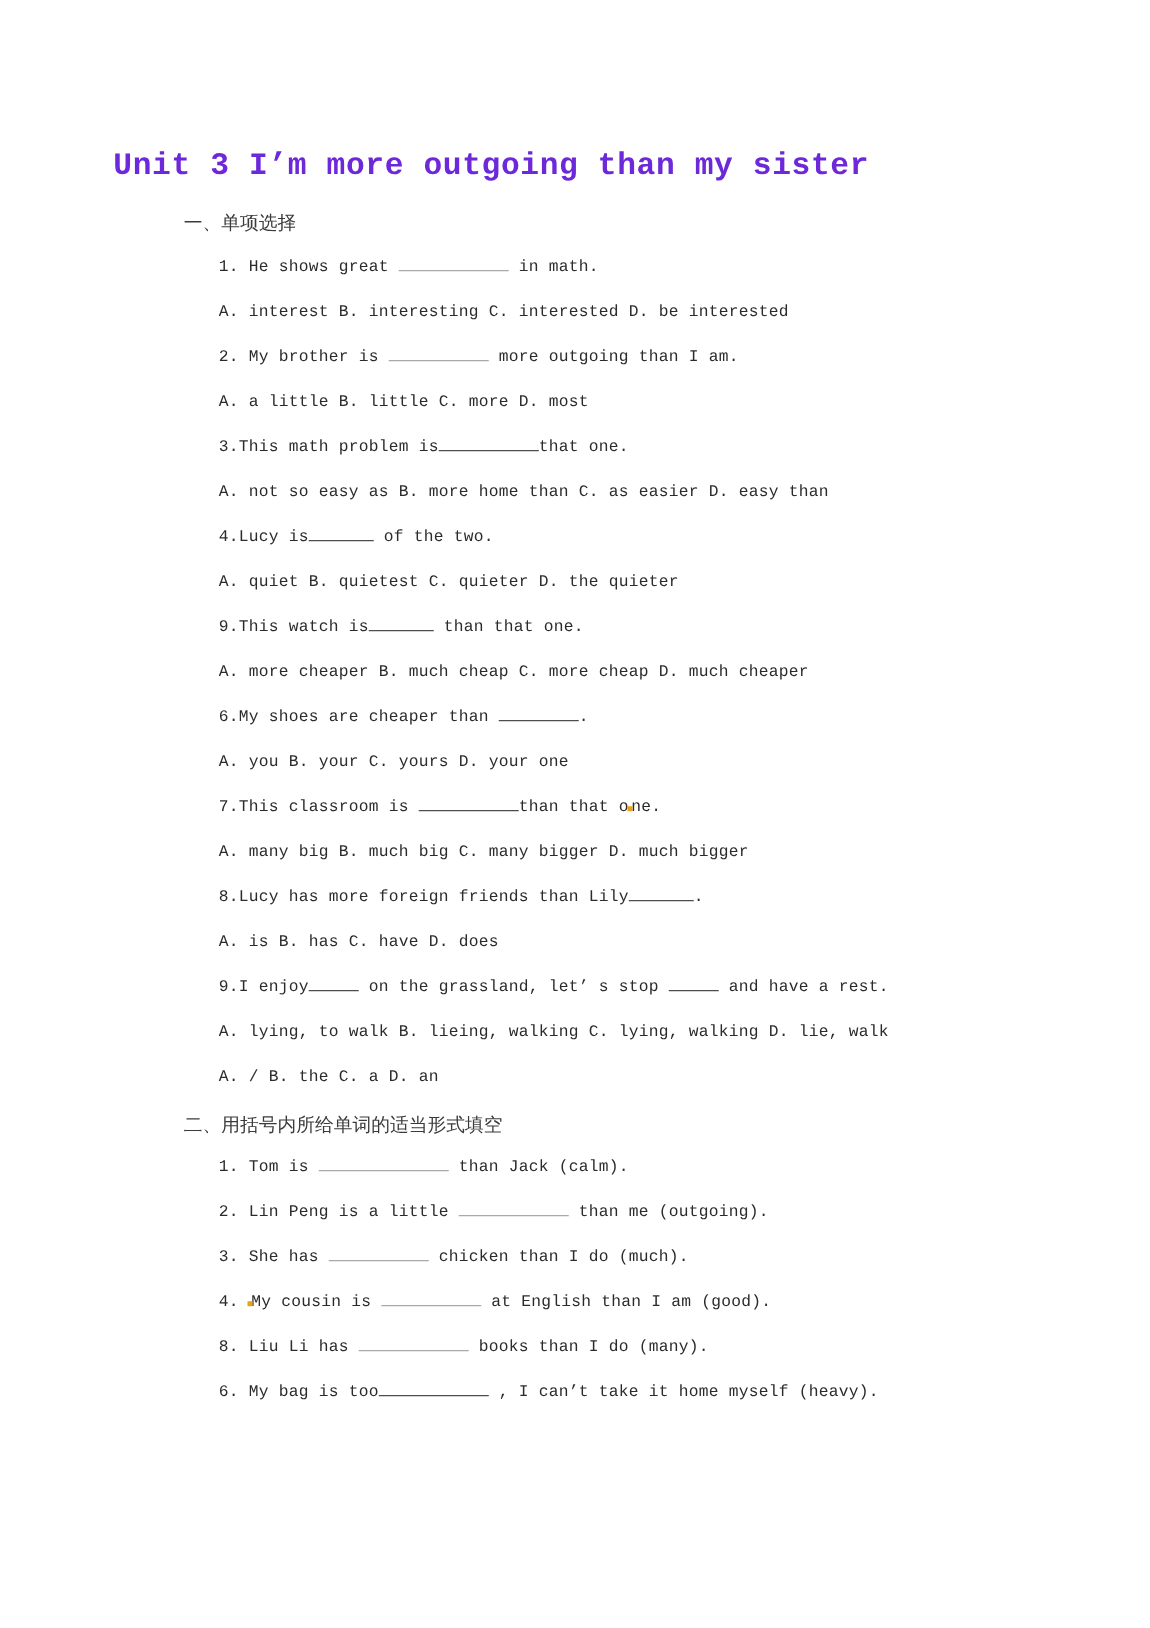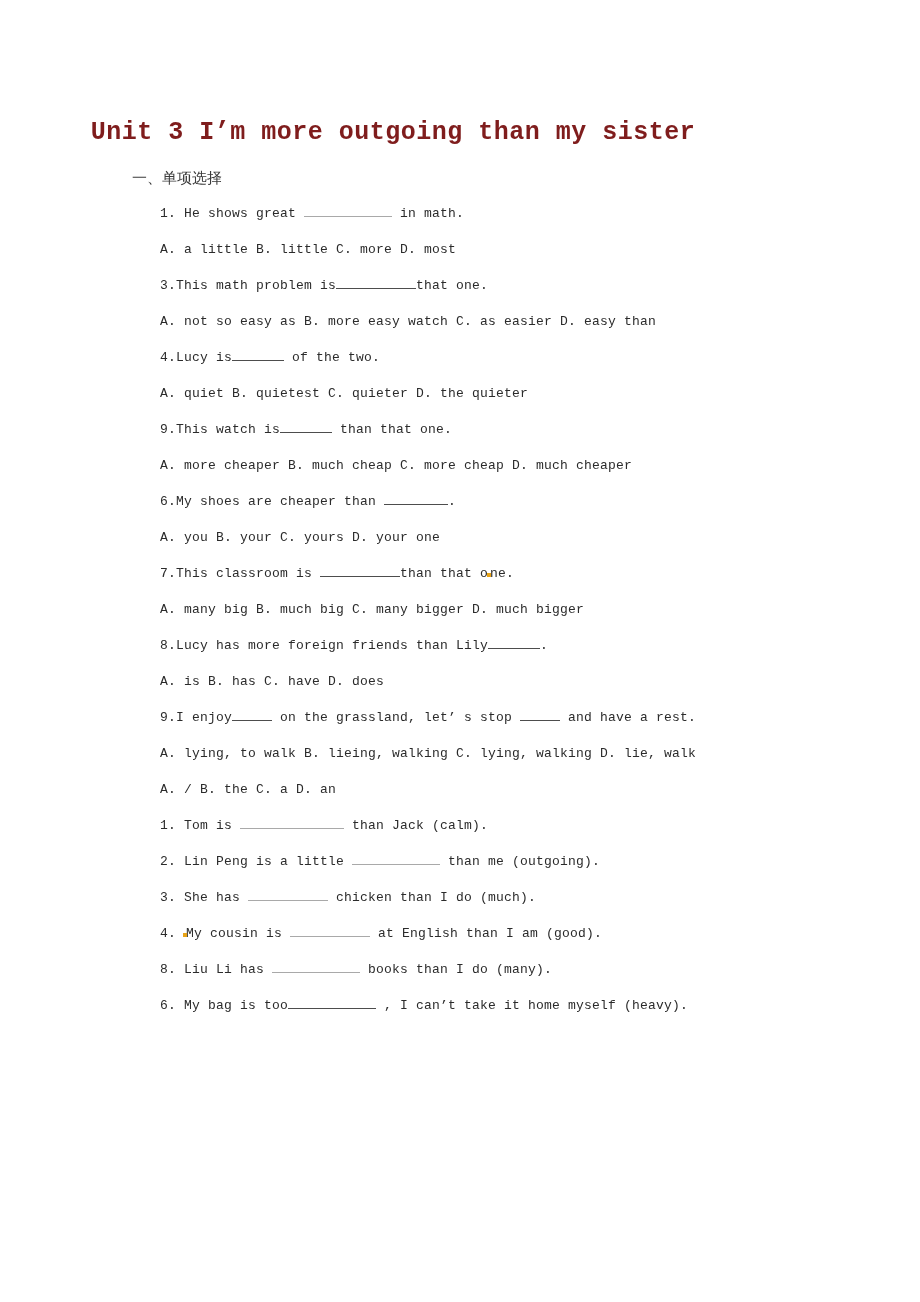--- a/index.html
+++ b/index.html
@@ -24,33 +24,33 @@
     box-sizing: border-box;
   }
 
   
   .doc-title {
     position: absolute;
     top: 118px;
     left: 0;
     width: 786px;
     text-align: center;
-    color: #7f1d1d;
+    color: #6d28d9;
     font-family: "Liberation Mono", "DejaVu Sans Mono", monospace;
     font-weight: bold;
     font-size: 25px;
     letter-spacing: 0.5px;
     white-space: nowrap;
   }
 
   
   .body-block {
     position: absolute;
     top: 166px;
-    left: 132px;
+    left: 147px;
     width: 720px;
   }
 
   .section-heading {
     font-family: "DejaVu Sans", "Liberation Sans", sans-serif;
     font-size: 15px;
     color: #3a3a3a;
     margin: 0 0 6px 0;
     line-height: 24px;
     white-space: nowrap;
@@ -120,27 +120,31 @@
 
   <div class="body-block">
 
     <div class="section-heading">一、单项选择</div>
 
     <div class="q-list">
 
       <div class="line indent">
         <span>1. He shows great </span><span class="blank light w88"></span><span> in math.</span>
       </div>
-
+      <div class="line indent">A. interest     B. interesting     C. interested    D. be interested</div>
+
+      <div class="line indent">
+        <span>2. My brother is </span><span class="blank light w80"></span><span> more outgoing than I am.</span>
+      </div>
       <div class="line indent">A. a little   B. little          C. more          D. most</div>
 
       <div class="line indent">
         <span>3.This math problem is</span><span class="blank w80"></span><span>that one.</span>
       </div>
-      <div class="line indent">A. not so easy as   B. more easy watch    C. as easier D. easy than</div>
+      <div class="line indent">A. not so easy as   B. more home than    C. as easier D. easy than</div>
 
       <div class="line indent">
         <span>4.Lucy is</span><span class="blank w52"></span><span> of the two.</span>
       </div>
       <div class="line indent">A. quiet   B. quietest   C. quieter  D. the quieter</div>
 
       <div class="line indent">
         <span>9.This watch is</span><span class="blank w52"></span><span> than that one.</span>
       </div>
       <div class="line indent">A. more cheaper    B. much cheap   C. more cheap    D. much cheaper</div>
@@ -162,20 +166,21 @@
 
       <div class="line indent">
         <span>9.I enjoy</span><span class="blank w40"></span><span> on the grassland, let’ s stop </span><span class="blank w40"></span><span> and have a rest.</span>
       </div>
       <div class="line indent">A. lying, to walk   B. lieing, walking   C. lying, walking   D. lie, walk</div>
 
       <div class="line indent">A. /     B. the      C. a      D. an</div>
 
     </div>
 
+    <div class="section-heading second">二、用括号内所给单词的适当形式填空</div>
 
     <div class="q-list">
 
       <div class="line indent">
         <span>1. Tom is </span><span class="blank light w104"></span><span> than Jack (calm).</span>
       </div>
 
       <div class="line indent">
         <span>2. Lin Peng is a little </span><span class="blank light w88"></span><span> than me (outgoing).</span>
       </div>

